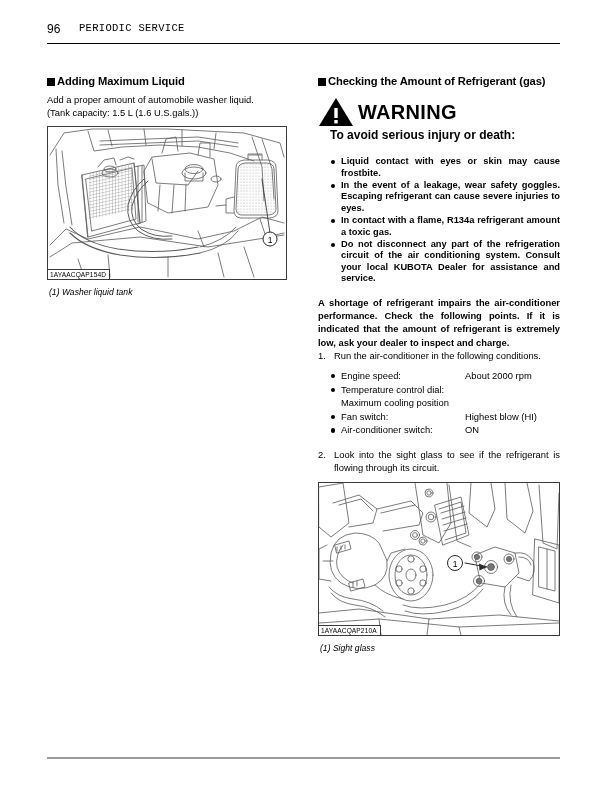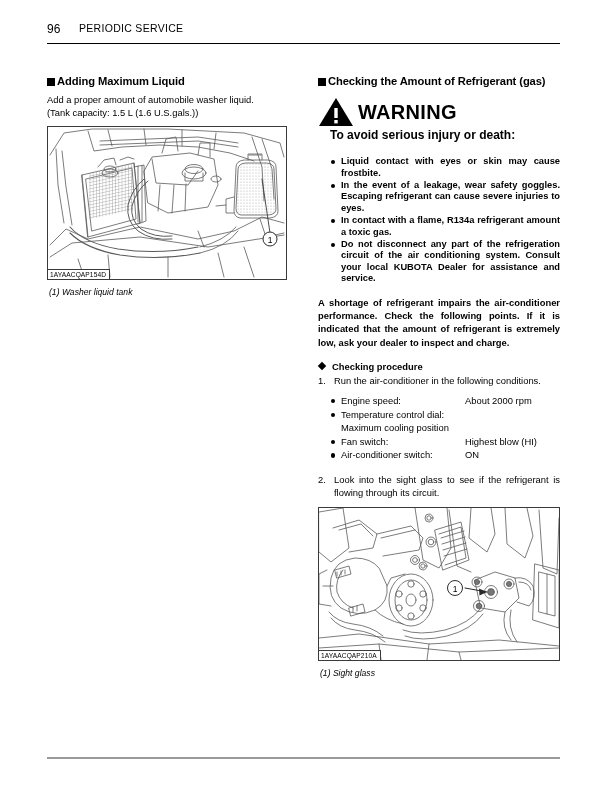--- a/index.html
+++ b/index.html
@@ -7,21 +7,21 @@
     width:612px;height:792px;background:#ffffff;
     font-family:"Liberation Sans", sans-serif;
     color:#000000;position:relative;overflow:hidden;
     -webkit-font-smoothing:antialiased;
   }
   .page{position:absolute;left:0;top:0;width:612px;height:792px;}
 
   
   .header{position:absolute;left:47px;top:22px;width:513px;height:22px;}
   .hdr-page{position:absolute;left:0;top:0;font-size:12px;letter-spacing:.2px;}
-  .hdr-title{position:absolute;left:32px;top:0;font-size:10.5px;letter-spacing:.3px;}
+  .hdr-title{position:absolute;left:32px;top:0;font-size:10.5px;letter-spacing:.3px;font-family:Liberation Mono, monospace;}
   .hdr-rule{position:absolute;left:47px;top:43px;width:513px;height:1.3px;background:#000;}
   .foot-rule{position:absolute;left:47px;top:757px;width:513px;height:1.6px;background:#9a9a9a;}
 
   
   .col-left{position:absolute;left:47px;top:74px;width:240px;}
   .col-right{position:absolute;left:318px;top:74px;width:242px;}
 
   
   .sec-h{font-size:11.2px;font-weight:bold;line-height:14px;margin:0 0 4px 0;
          letter-spacing:-.1px;white-space:nowrap;}
@@ -194,21 +194,20 @@
 
     <ul class="wlist">
       <li>Liquid contact with eyes or skin may cause frostbite.</li>
       <li>In the event of a leakage, wear safety goggles. Escaping refrigerant can cause severe injuries to eyes.</li>
       <li>In contact with a flame, R134a refrigerant amount a toxic gas.</li>
       <li>Do not disconnect any part of the refrigeration circuit of the air conditioning system. Consult your local KUBOTA Dealer for assistance and service.</li>
     </ul>
 
     <p class="body-t j" style="margin-top:11px;">A shortage of refrigerant impairs the air-conditioner performance. Check the following points. If it is indicated that the amount of refrigerant is extremely low, ask your dealer to inspect and charge.</p>
 
-    <h3 class="dia-h" style="margin-top:12px;">Checking procedure</h3>
 
     <ul class="nlist">
       <li><span class="num">1.</span><span>Run the air-conditioner in the following conditions.</span></li>
     </ul>
 
     <ul class="spec">
       <li><span class="k">Engine speed:</span><span class="v">About 2000 rpm</span></li>
       <li><span class="k">Temperature control dial:</span><span class="v">Maximum cooling position</span></li>
       <li><span class="k">Fan switch:</span><span class="v">Highest blow (HI)</span></li>
       <li><span class="k">Air-conditioner switch:</span><span class="v">ON</span></li>

